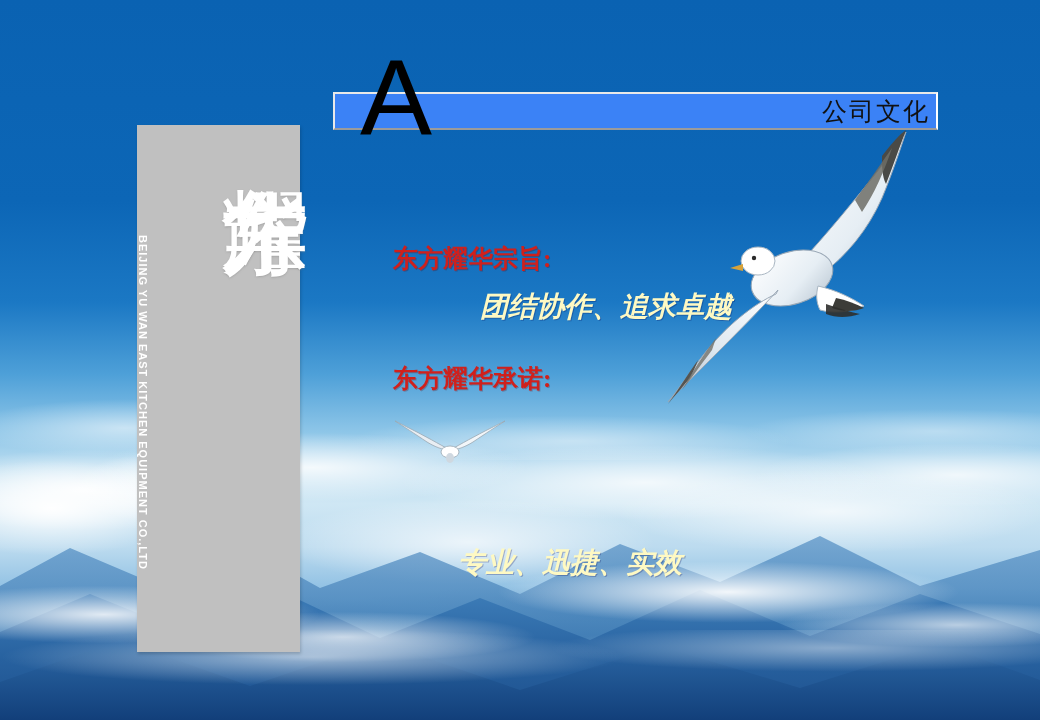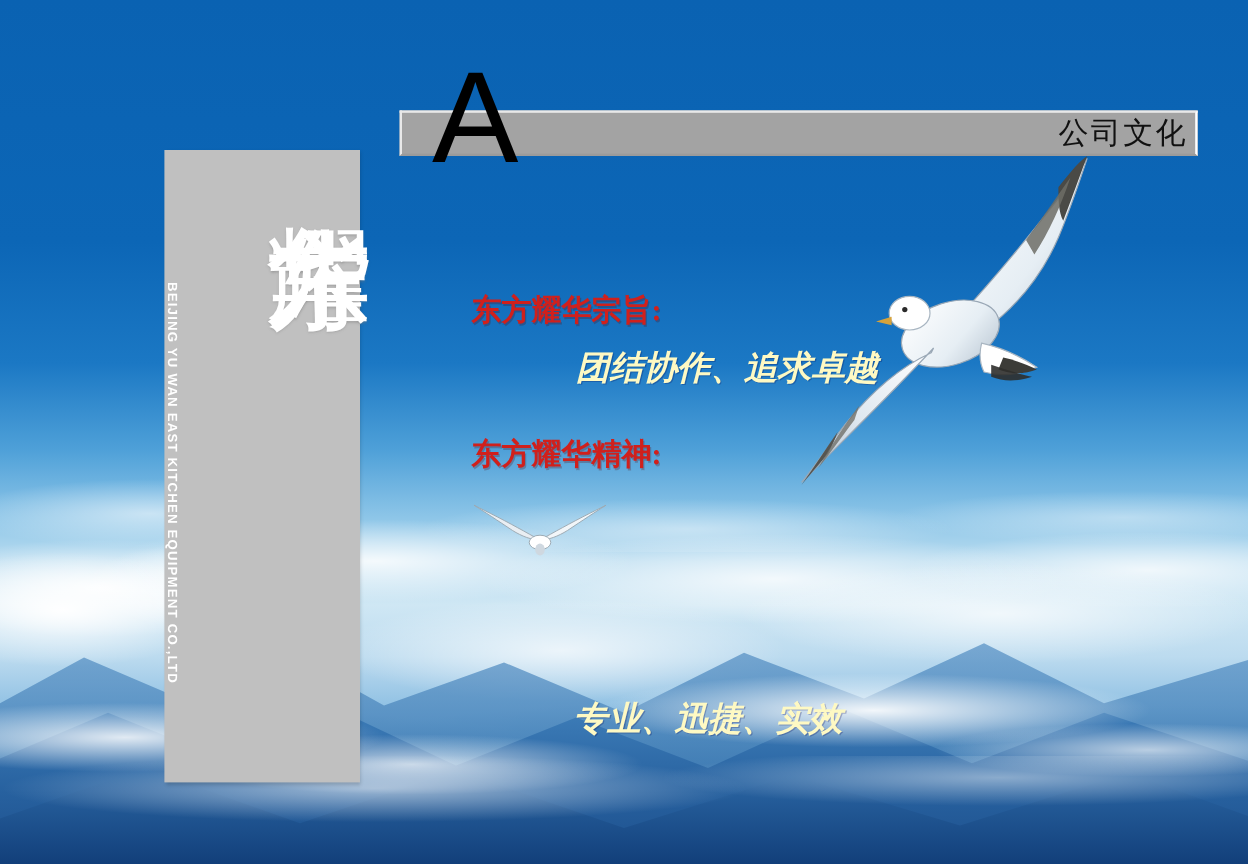--- a/index.html
+++ b/index.html
@@ -87,22 +87,22 @@
     position:absolute; left:0; right:0; bottom:0; height:90px;
     background:
       radial-gradient(ellipse 420px 38px at 30% 30%, rgba(255,255,255,.55), rgba(255,255,255,0) 74%),
       radial-gradient(ellipse 380px 32px at 80% 20%, rgba(255,255,255,.45), rgba(255,255,255,0) 74%);
     pointer-events:none;
   }
 
   
   .header-bar {
     position:absolute;
-    left:333px; top:92px; width:665px; height:38px;
-    background:#a3a3a3;
+    left:333px; top:92px; width:605px; height:38px;
+    background:#3b82f6;
     border-top:2px solid #e9e9e9;
     border-left:2px solid #e9e9e9;
     border-right:2px solid #ffffff;
     border-bottom:2px solid #9b9b9b;
     z-index:4;
   }
   .header-title {
     position:absolute;
     right:6px; top:50%; transform:translateY(-50%);
     font-family:"Liberation Serif", serif;
@@ -180,21 +180,21 @@
     font-style:italic;
     color:#fef9c3;
     white-space:nowrap;
     text-shadow:1px 1px 0 rgba(0,0,80,.25);
   }
   .b1 { left:393px; top:242px; }
   .b1b { left:480px; top:288px; }
   .b2 { left:393px; top:362px; }
   .b2b { left:490px; top:412px; }
   .b3 { left:393px; top:483px; }
-  .b3b { left:478px; top:544px;margin-top:36px; }
+  .b3b { left:458px; top:544px; }
 </style>
 </head>
 <body>
 
 <div class="slide">
 
   <div class="sky"></div>
   <div class="cloudband cb3"></div>
   <div class="cloudband cb1"></div>
   <div class="cloudband cb2"></div>
@@ -272,18 +272,18 @@
 
   <div class="header-bar">
     <div class="header-title">公司文化</div>
   </div>
   <div class="big-letter">A</div>
 
   <div class="content">
     <div class="blk blk-head b1">东方耀华宗旨:</div>
     <div class="blk blk-body b1b">团结协作、追求卓越</div>
 
-    <div class="blk blk-head b2">东方耀华精神:</div>
+    <div class="blk blk-head b2">东方耀华承诺:</div>
 
     <div class="blk blk-body b3b">专业、迅捷、实效</div>
   </div>
 
 </div>
 
 </body></html>

